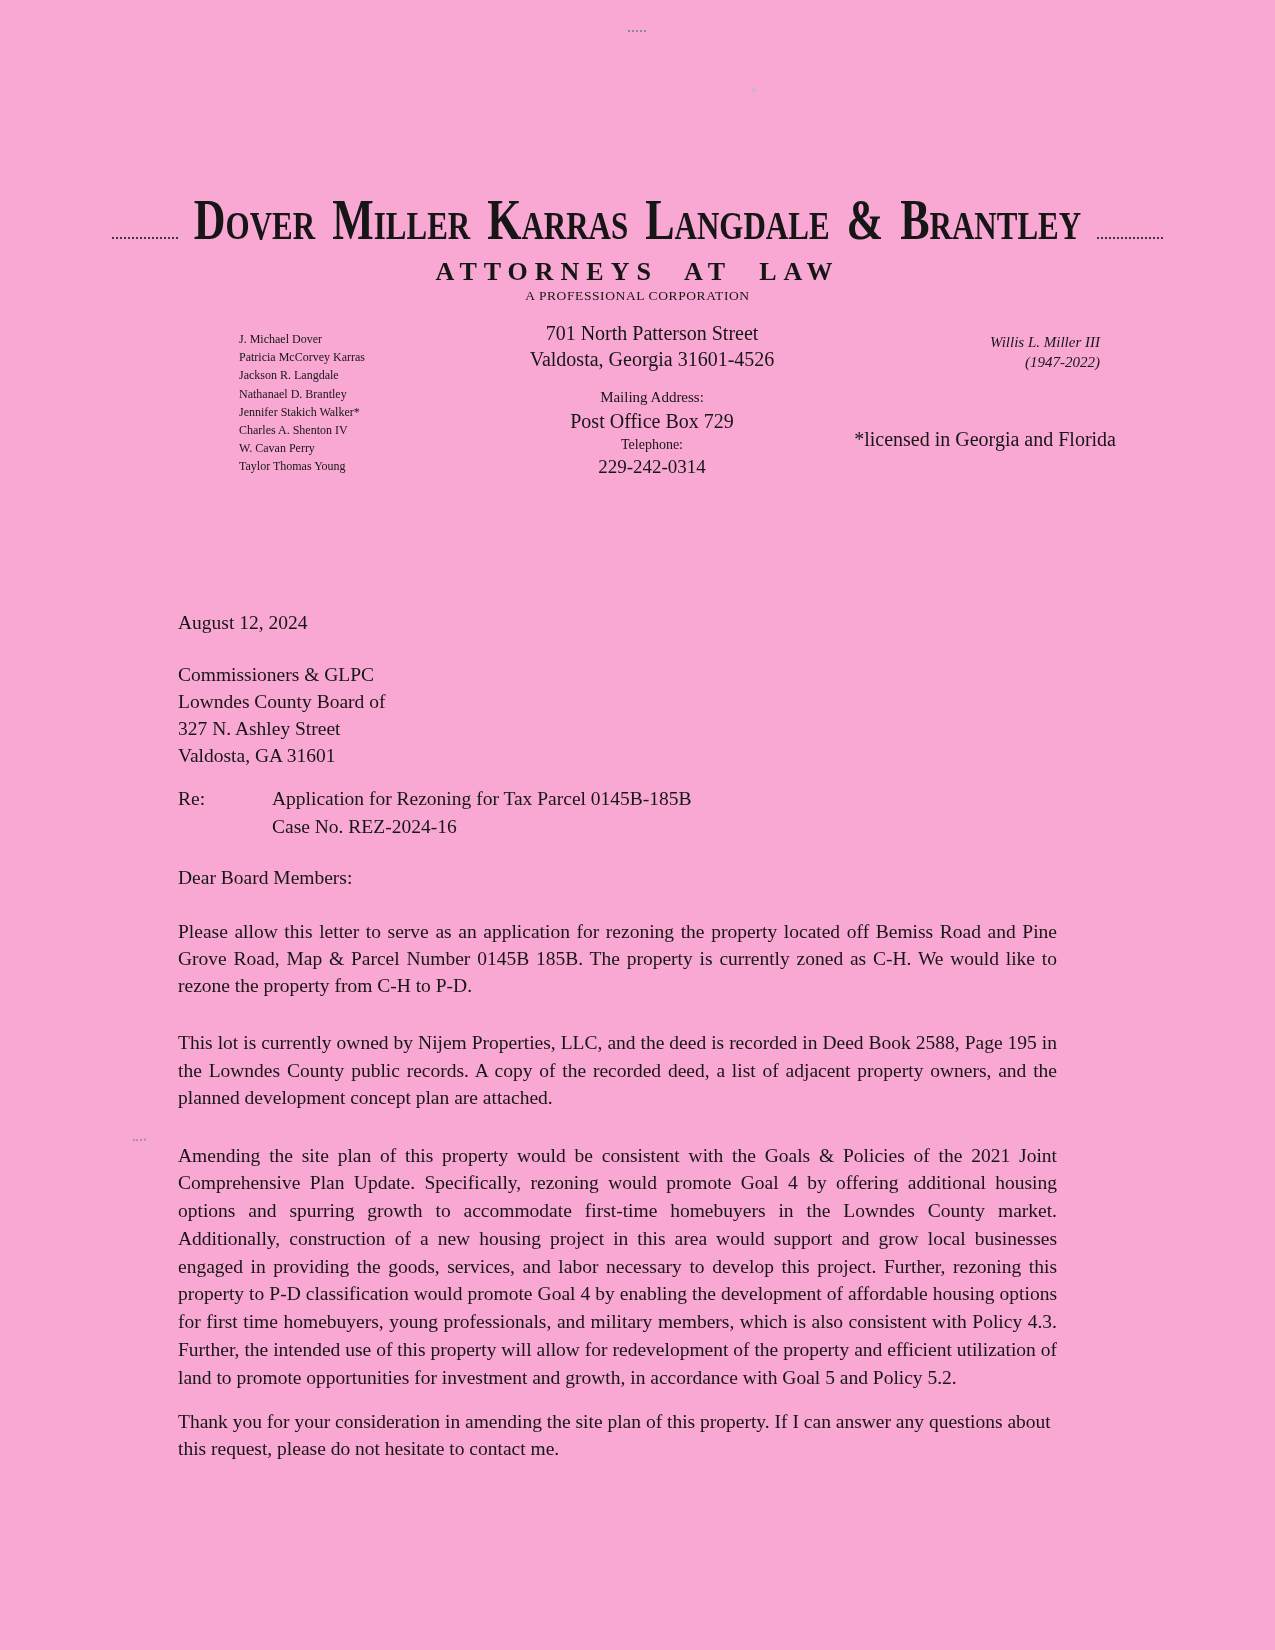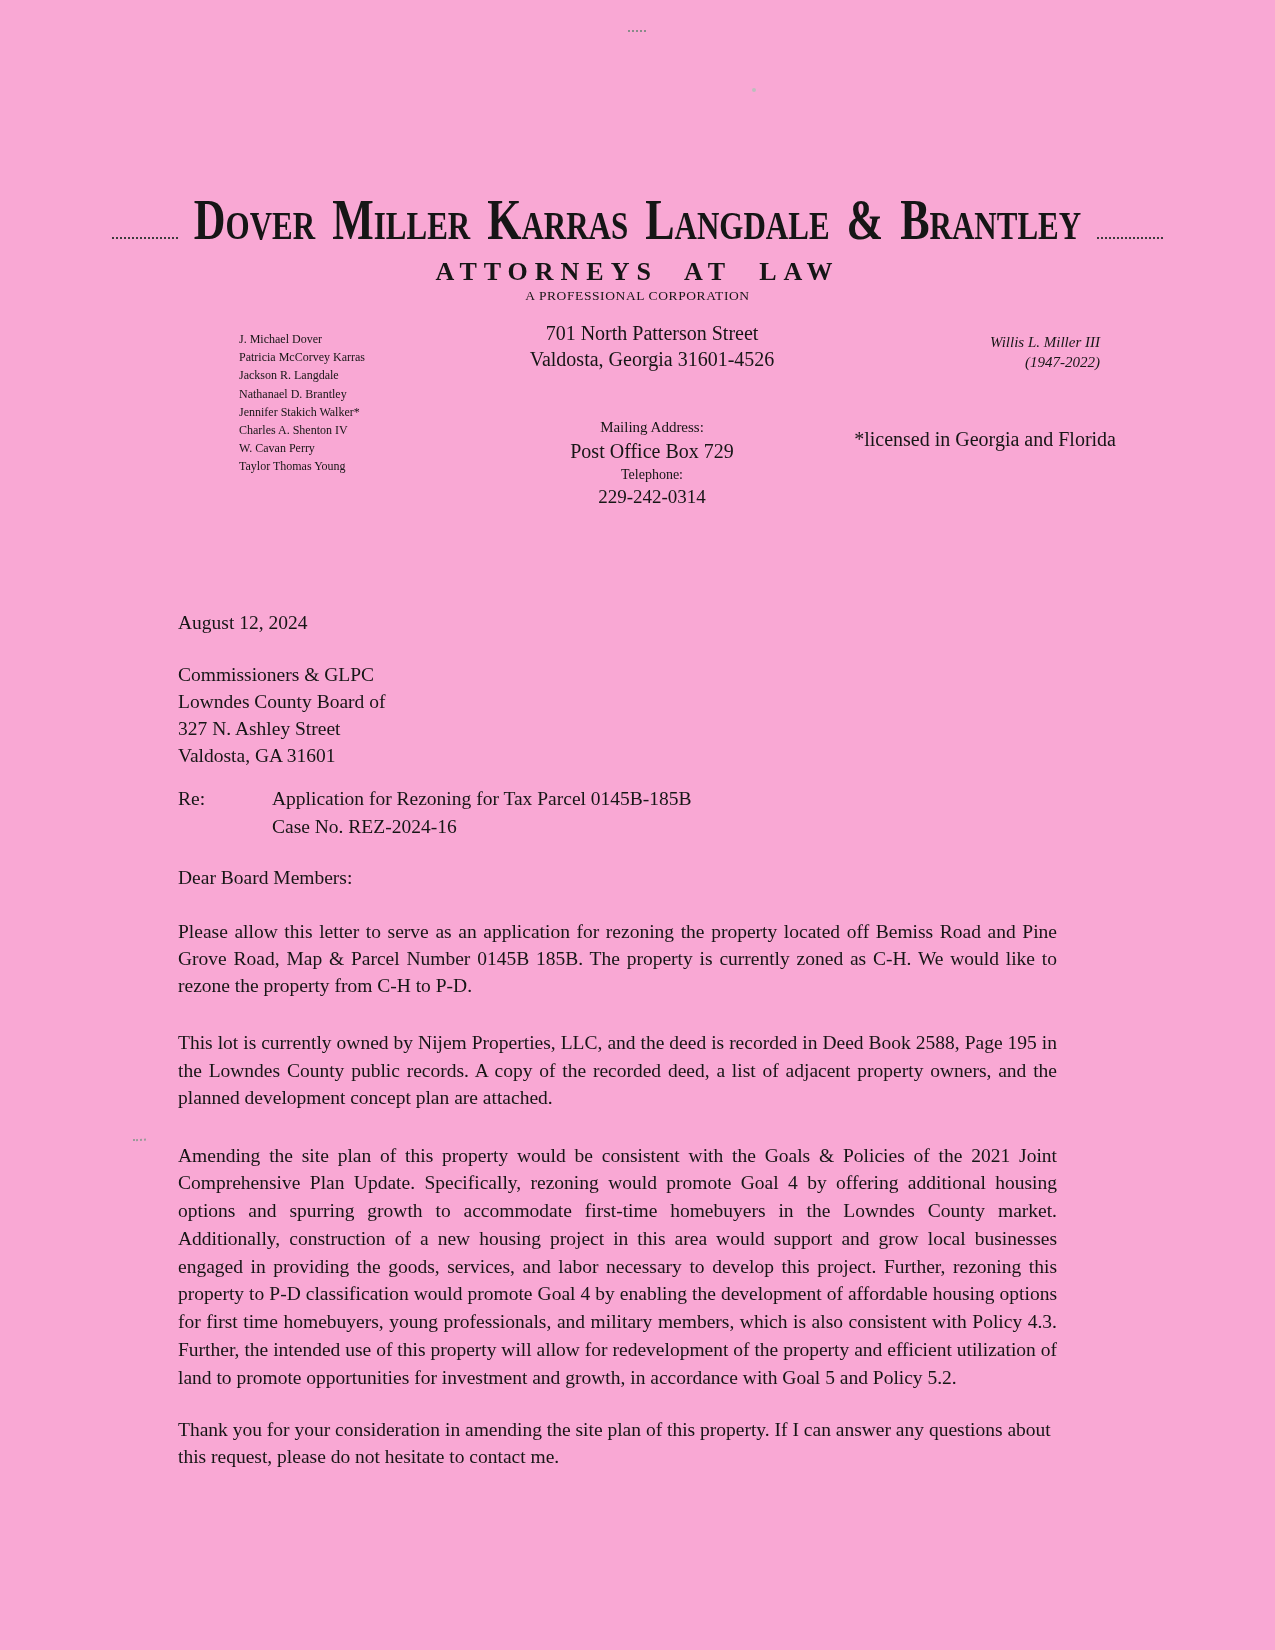--- a/index.html
+++ b/index.html
@@ -42,21 +42,21 @@
   }
   .lh-left{
     position:absolute;left:199px;top:330px;
     font-size:12px;line-height:18.2px;white-space:nowrap;margin-left:40px;
   }
   .lh-center{
     position:absolute;left:392px;top:320px;width:520px;
     text-align:center;
   }
   .lh-center .addr-line{font-size:20px;line-height:26px;}
-  .lh-center .mailing-label{font-size:15px;margin-top:44px;line-height:22px;}
+  .lh-center .mailing-label{font-size:15px;margin-top:14px;line-height:22px;}
   .lh-center .tel-label{font-size:14px;margin-top:1px;line-height:20px;}
   .lh-center .tel-number{font-size:19px;line-height:23px;}
   .lh-right{
     position:absolute;right:175px;top:332px;width:290px;
     text-align:right;
   }
   .memoriam{font-style:italic;font-size:15px;line-height:20px;}
   .license-note{position:absolute;right:159px;top:428px;font-size:20px;white-space:nowrap;}
   
   .body-block{
@@ -67,21 +67,21 @@
   .recipient{margin-top:25px;}
   .recipient div{line-height:27px;}
   .re-block{margin-top:16px;display:flex;gap:24px;}
   .re-label{width:70px;flex:0 0 70px;line-height:28px;}
   .re-lines div{line-height:28px;}
   .salutation{margin-top:23px;}
   .para{margin:0;text-align:justify;}
   .para.p1{margin-top:27px;line-height:27px;}
   .para.p2{margin-top:30px;line-height:27.5px;}
   .para.p3{margin-top:30px;line-height:27.8px;}
-  .para.p4{margin-top:24px;line-height:27.5px;text-align:left;}
+  .para.p4{margin-top:16px;line-height:27.5px;text-align:left;}
 </style>
 </head>
 <body>
 
 <div class="page">
 
   <div class="artifact artifact-topdash"></div>
   <div class="artifact artifact-dot"></div>
   <div class="artifact artifact-margin"></div>
 

